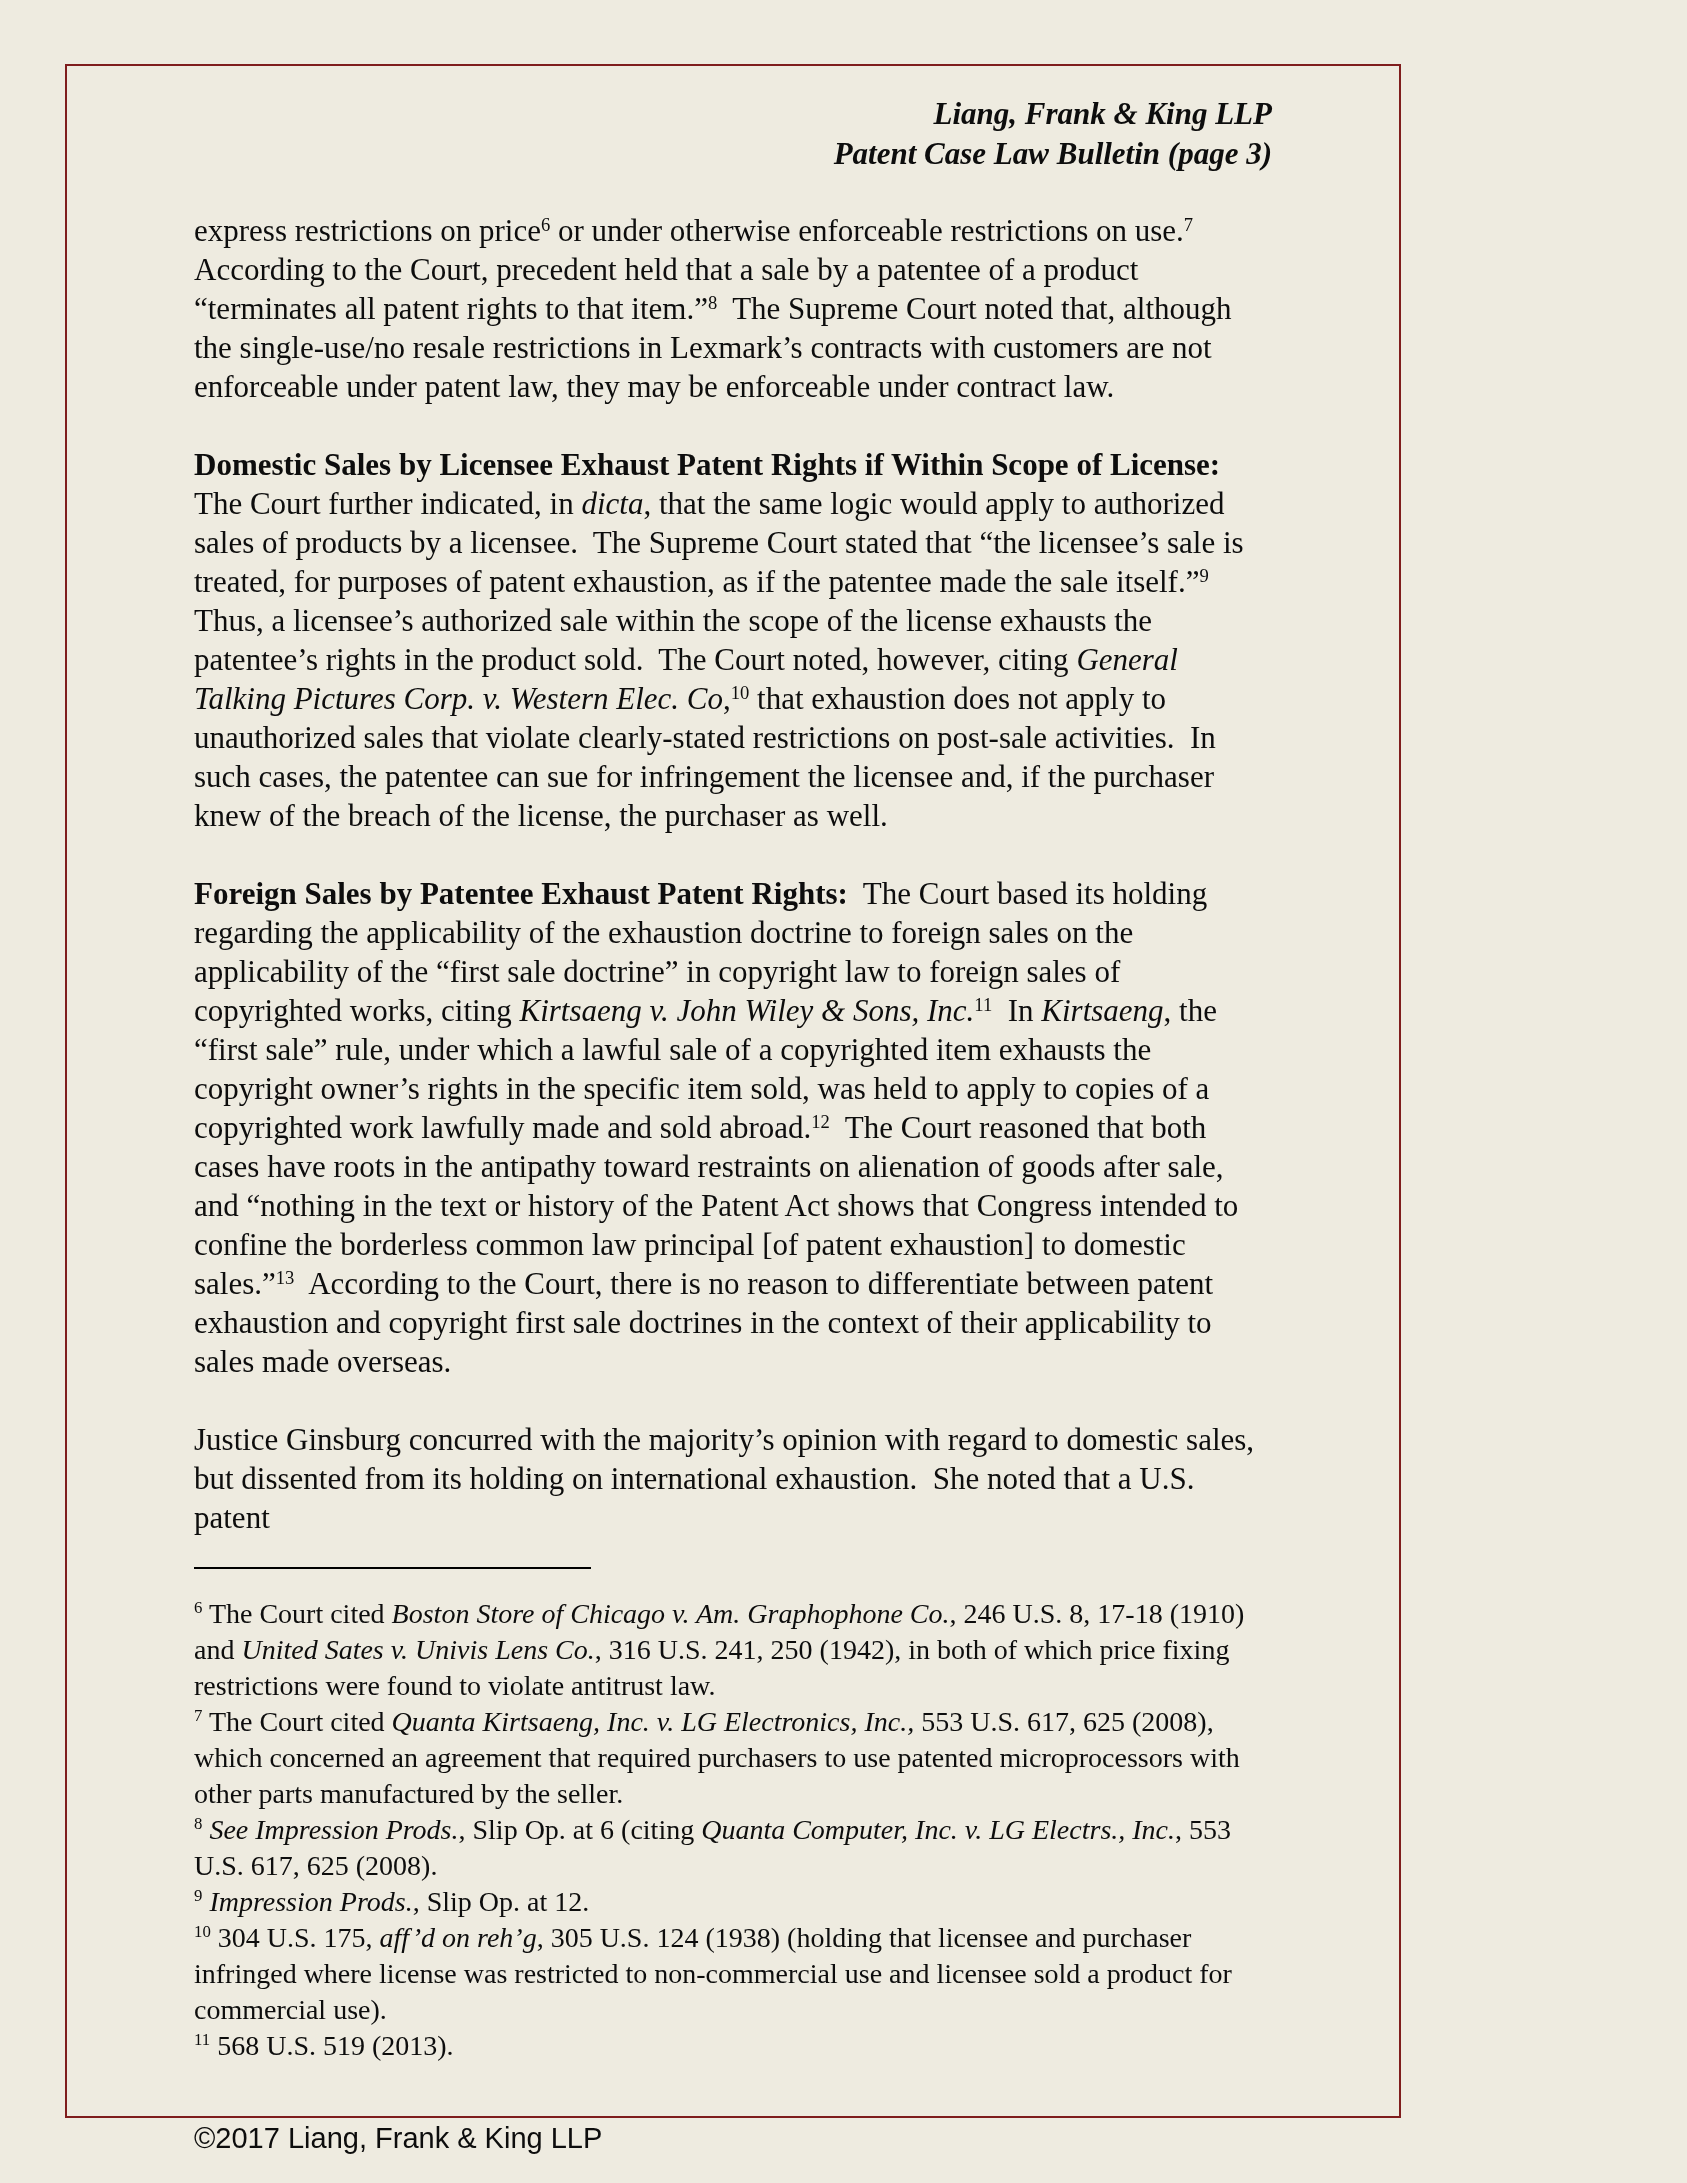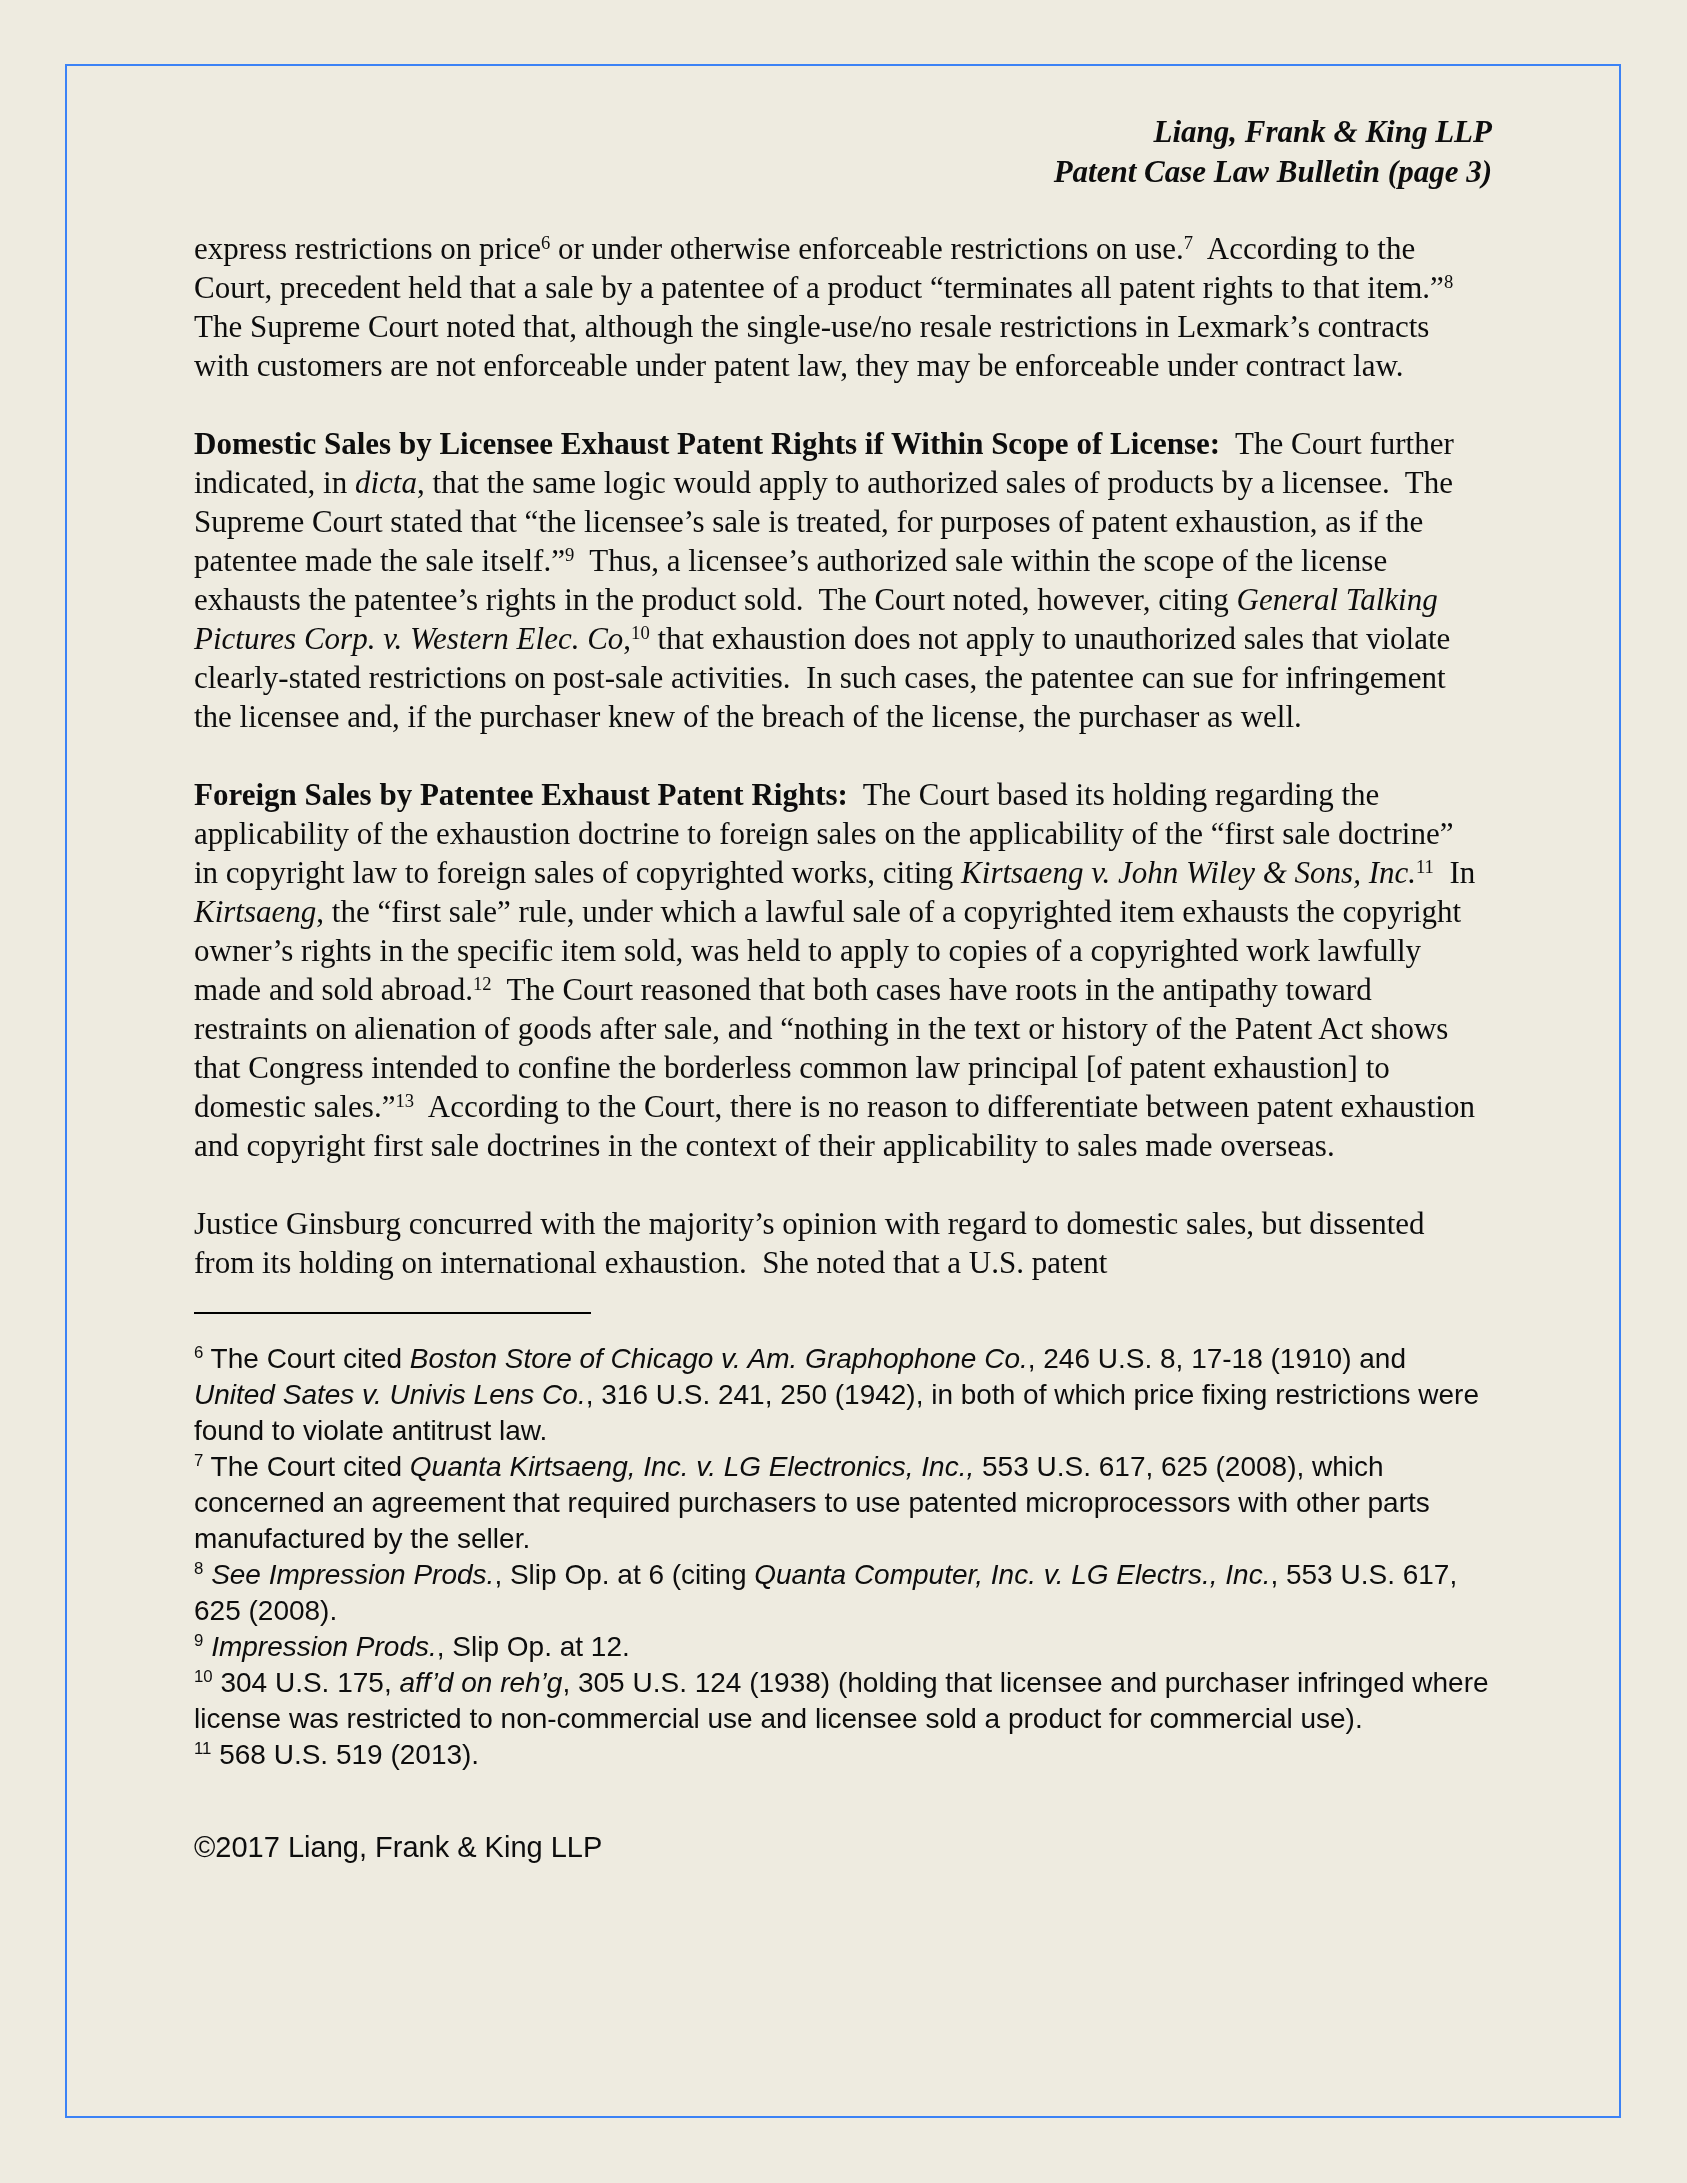--- a/index.html
+++ b/index.html
@@ -13,25 +13,25 @@
     height: 2183px;
     background: #eeebe0;
     overflow: hidden;
     font-family: "Liberation Serif", serif;
     color: #0d0d0d;
   }
   .frame {
     position: absolute;
     left: 65px;
     top: 64px;
-    width: 1556px;
+    width: 1336px;
     height: 2054px;
-    border: 2px solid #3b82f6;
+    border: 2px solid #7f1d1d;
     box-sizing: border-box;
-    padding: 46px 127px 0 127px;
+    padding: 28px 127px 0 127px;
   }
   .doc-header {
     text-align: right;
     font-weight: bold;
     font-style: italic;
     font-size: 31px;
     line-height: 40px;
     margin-bottom: 37px;
   }
   .body-text {
@@ -58,20 +58,21 @@
     border-top: 2px solid #000000;
     margin: 30px 0 26.5px 0;
   }
   .footnotes {
     font-family: "Liberation Sans", sans-serif;
     font-size: 28px;
     line-height: 36px;
   }
   .footnote {
     white-space: pre-wrap;
+    font-family: Liberation Serif, serif;
   }
   .doc-footer {
     font-family: "Liberation Sans", sans-serif;
     font-size: 29px;
     line-height: 36px;
     margin-top: 56px;
   }
 </style>
 </head>
 <body>

